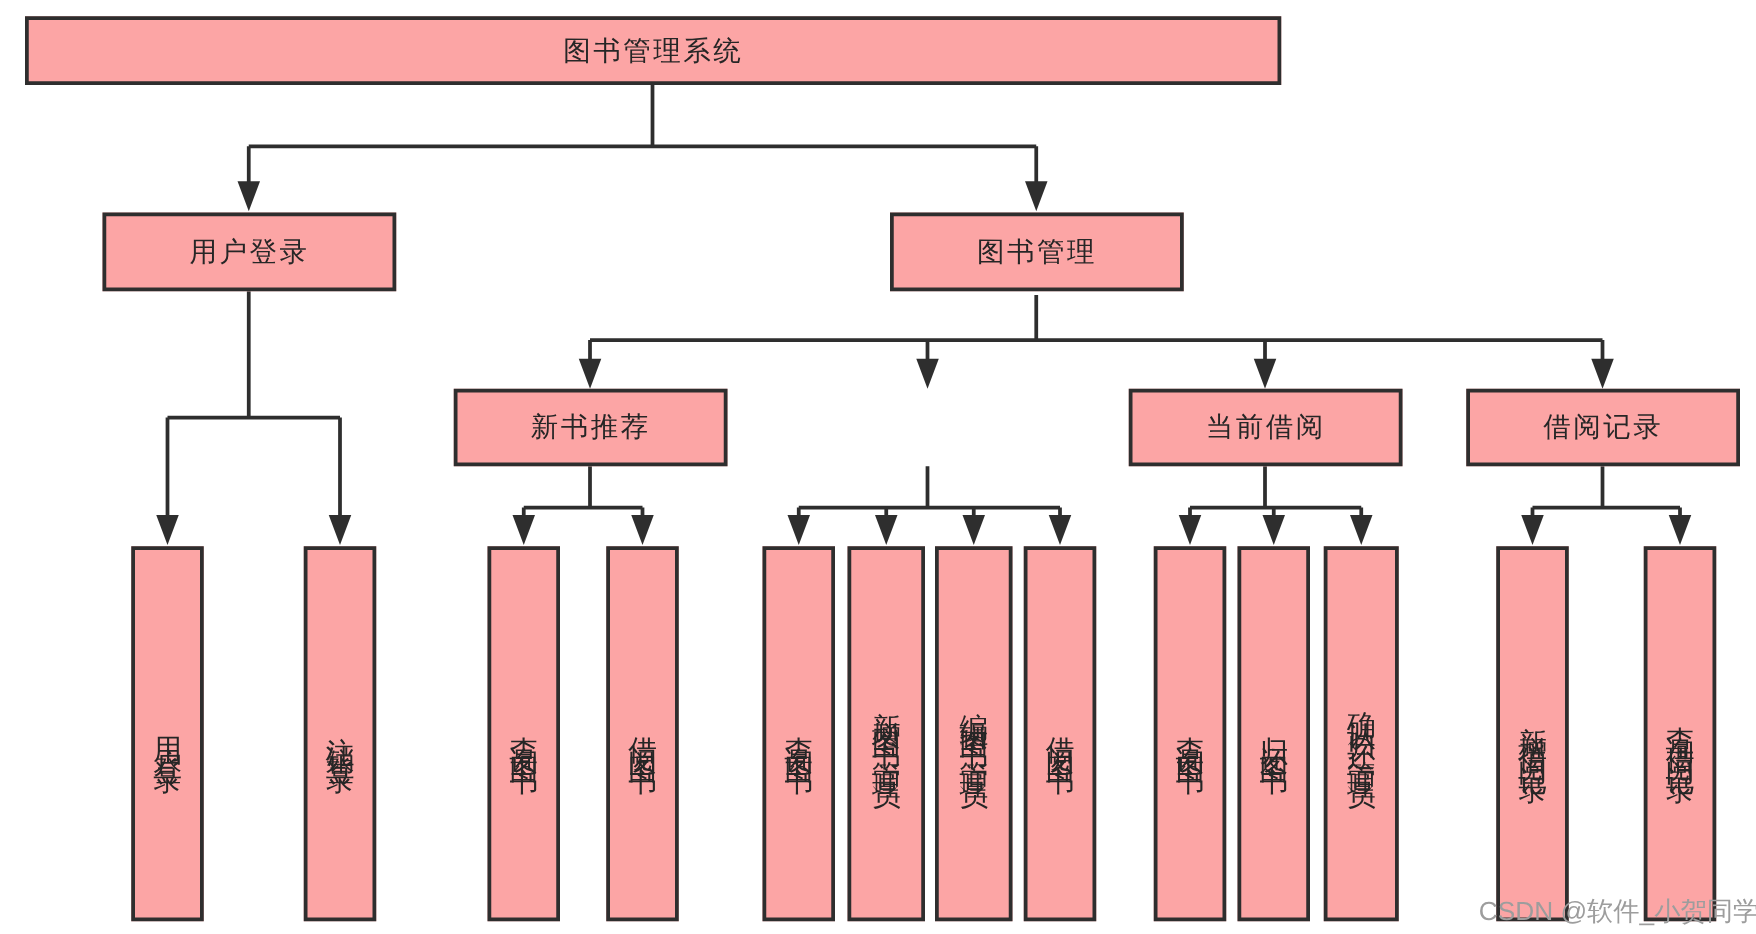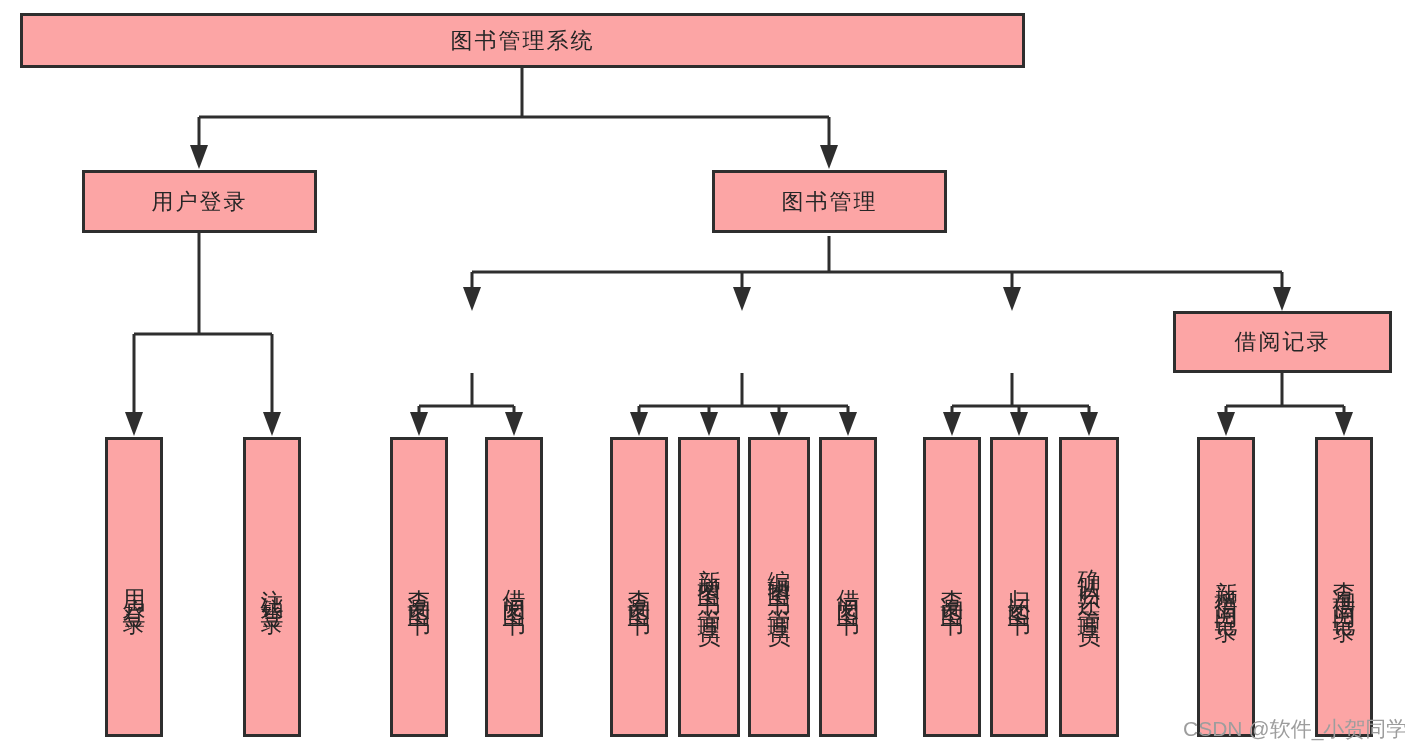--- a/index.html
+++ b/index.html
@@ -107,20 +107,26 @@
     <span>图书管理系统</span>
   </div>
 
   <div class="box h b-l2a">
     <span>用户登录</span>
   </div>
   <div class="box h b-l2b">
     <span>图书管理</span>
   </div>
 
+  <div class="box h b-l3a">
+    <span>新书推荐</span>
+  </div>
+  <div class="box h b-l3c">
+    <span>当前借阅</span>
+  </div>
   <div class="box h b-l3d">
     <span>借阅记录</span>
   </div>
 
   <div class="box v leaf b-f1">
     <span>用户登录</span>
   </div>
   <div class="box v leaf b-f2">
     <span>注销登录</span>
   </div>

